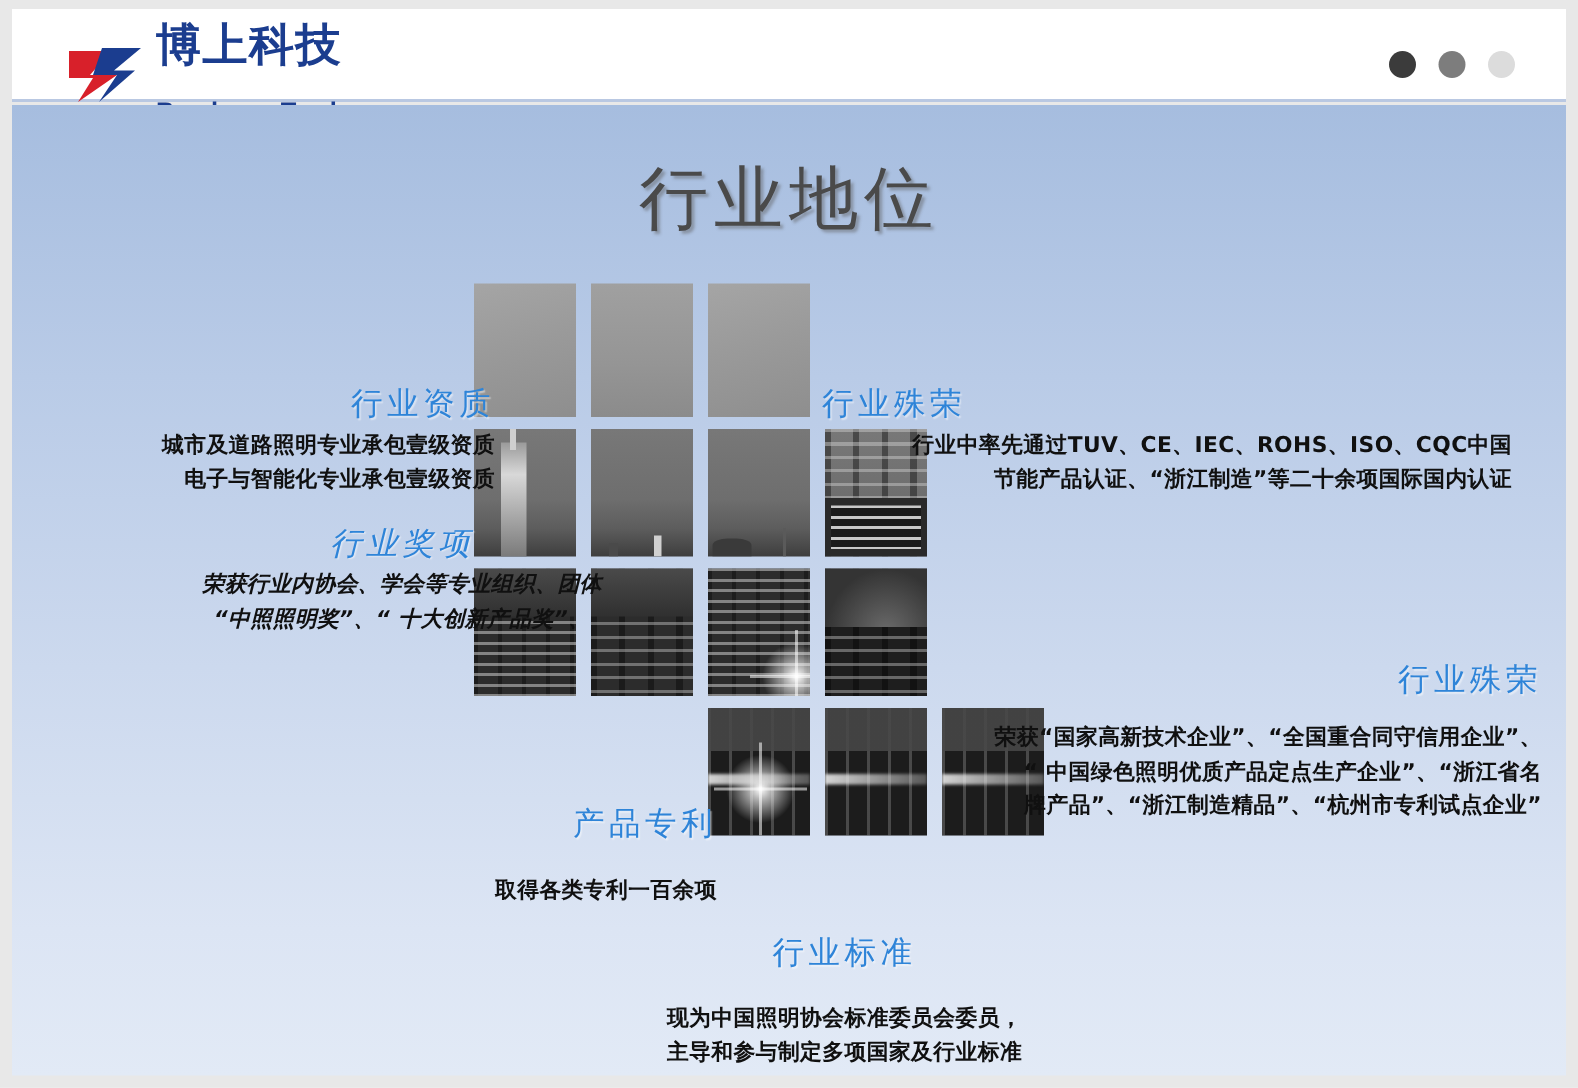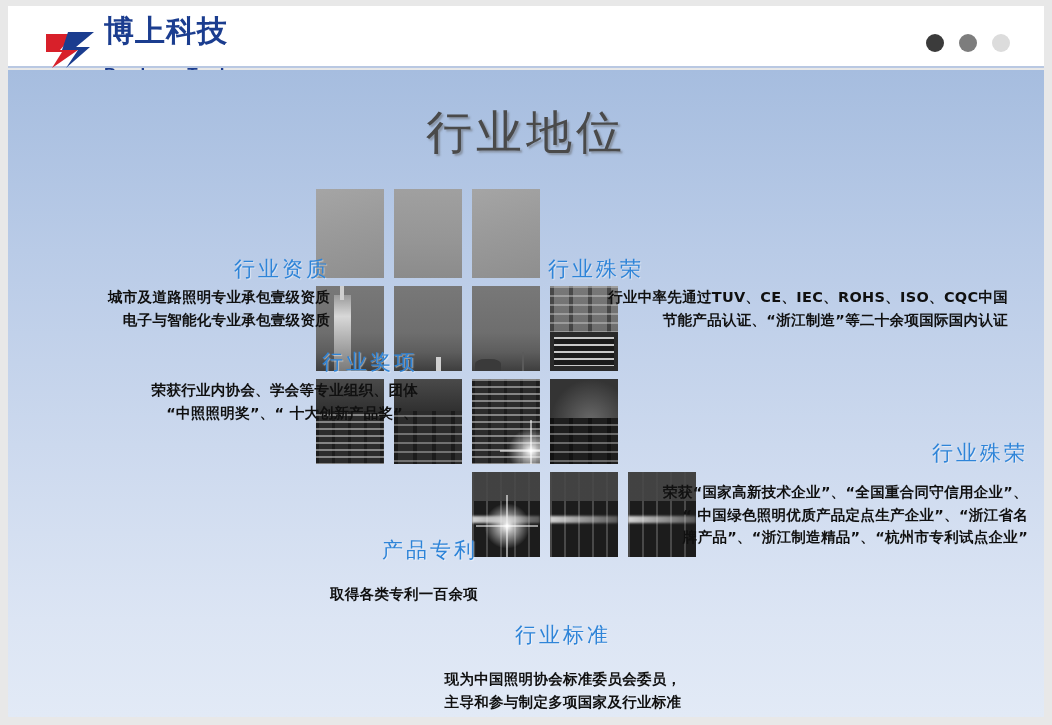--- a/index.html
+++ b/index.html
@@ -143,21 +143,21 @@
     font-size:14.5px; font-weight:bold; color:#101010;
     line-height:1.55; letter-spacing:.3px;
   }
 
   #b-qualification{ left:22px;  top:188px; width:300px; text-align:right; }
   #b-qualification .blk-head{ margin-bottom:5px; }
 
   #b-leading{ left:540px; top:188px; width:460px; text-align:right; }
   #b-leading .blk-head{ text-align:left; margin-bottom:5px; }
 
-  #b-awards{ left:110px; top:281px; width:300px; text-align:right; }
+  #b-awards{ left:110px; top:281px; width:300px; text-align:center;font-style:italic; }
   #b-awards .blk-head{ margin-bottom:5px; }
 
   #b-honors{ left:600px; top:372px; width:420px; text-align:right; }
   #b-honors .blk-head{ text-align:right; margin-bottom:16px; }
 
   #b-patent{ left:200px; top:470px; width:270px; text-align:right; }
   #b-patent .blk-head{ margin-bottom:20px;font-family:Liberation Mono, monospace; }
 
   #b-standard{ left:330px; top:554px; width:450px; text-align:center; }
   #b-standard .blk-head{ margin-bottom:21px; }

